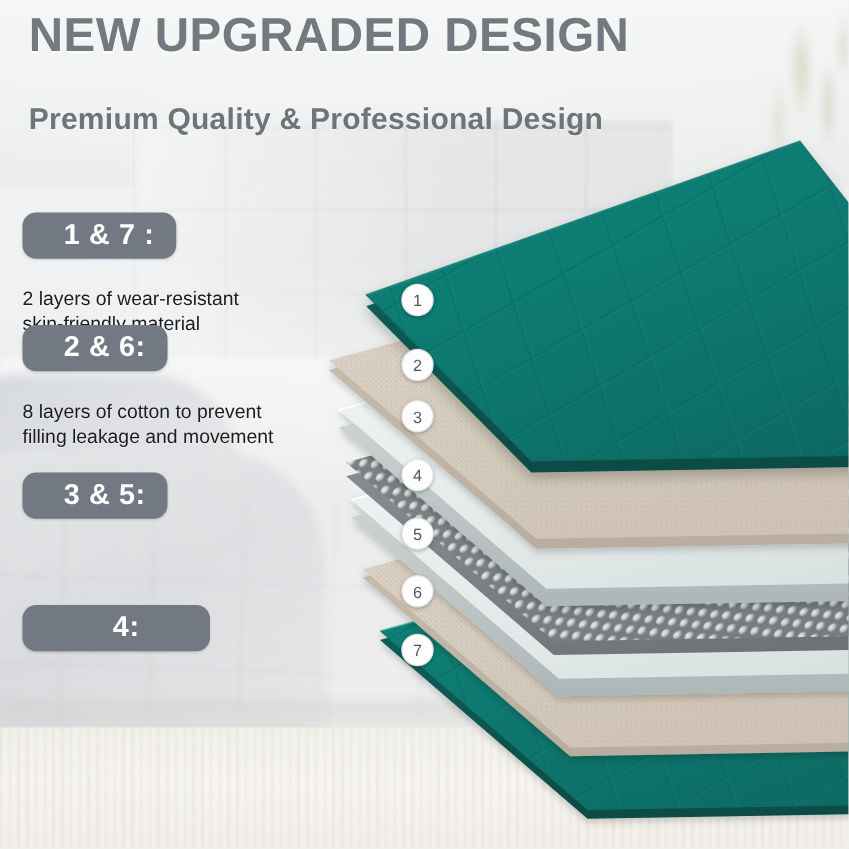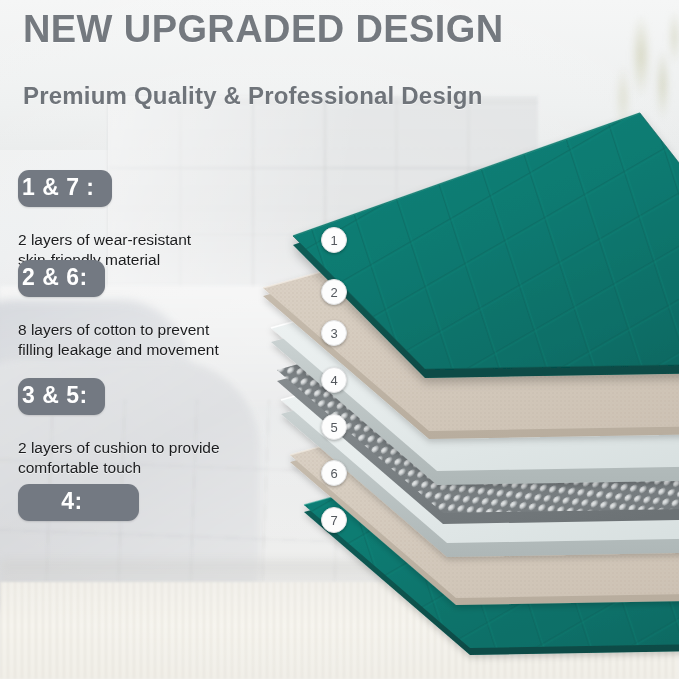--- a/index.html
+++ b/index.html
@@ -64,21 +64,21 @@
     font-size:38px;font-weight:700;letter-spacing:.4px;color:#74797f;
     text-shadow:0 1px 0 rgba(255,255,255,.65);white-space:nowrap;}
   .subtitle{position:absolute;left:23px;top:82px;
     font-size:24px;font-weight:700;color:#6f747a;letter-spacing:.2px;
     text-shadow:0 1px 0 rgba(255,255,255,.55);white-space:nowrap;}
 
   
   .block{position:absolute;left:18px;}
   .pill{display:inline-block;background:#737982;border-radius:11px;
     color:#ffffff;font-weight:700;font-size:23px;letter-spacing:.5px;
-    padding:4px 17px 6px 4px;box-shadow:0 1px 2px rgba(0,0,0,.13);
+    padding:4px 17px 6px 33px;box-shadow:0 1px 2px rgba(0,0,0,.13);
     text-align:center;}
   .pill.wide{min-width:100px;}
   .desc{margin-top:23px;font-size:15.5px;line-height:1.28;color:#1b1c1e;
     text-shadow:0 1px 0 rgba(255,255,255,.55);white-space:pre-line;}
 
   
   #stack{position:absolute;left:0;top:0;width:679px;height:679px;pointer-events:none;}
   .badge{position:absolute;width:24px;height:24px;border-radius:50%;
     background:#fdfdfd;border:1px solid #e2e3e4;
     box-shadow:0 1px 3px rgba(0,0,0,.28);
@@ -253,21 +253,19 @@
   </div>
 
   <div class="block" style="top:260px;">
     <div class="pill">2 &amp; 6:</div>
     <div class="desc">8 layers of cotton to prevent
 filling leakage and movement</div>
   </div>
 
   <div class="block" style="top:378px;">
     <div class="pill">3 &amp; 5:</div>
-    <div class="desc">2 layers of cushion to provide
-comfortable touch</div>
   </div>
 
   <div class="block" style="top:484px;">
     <div class="pill wide">4:</div>
   </div>
 
 </div>
 
 </body></html>

